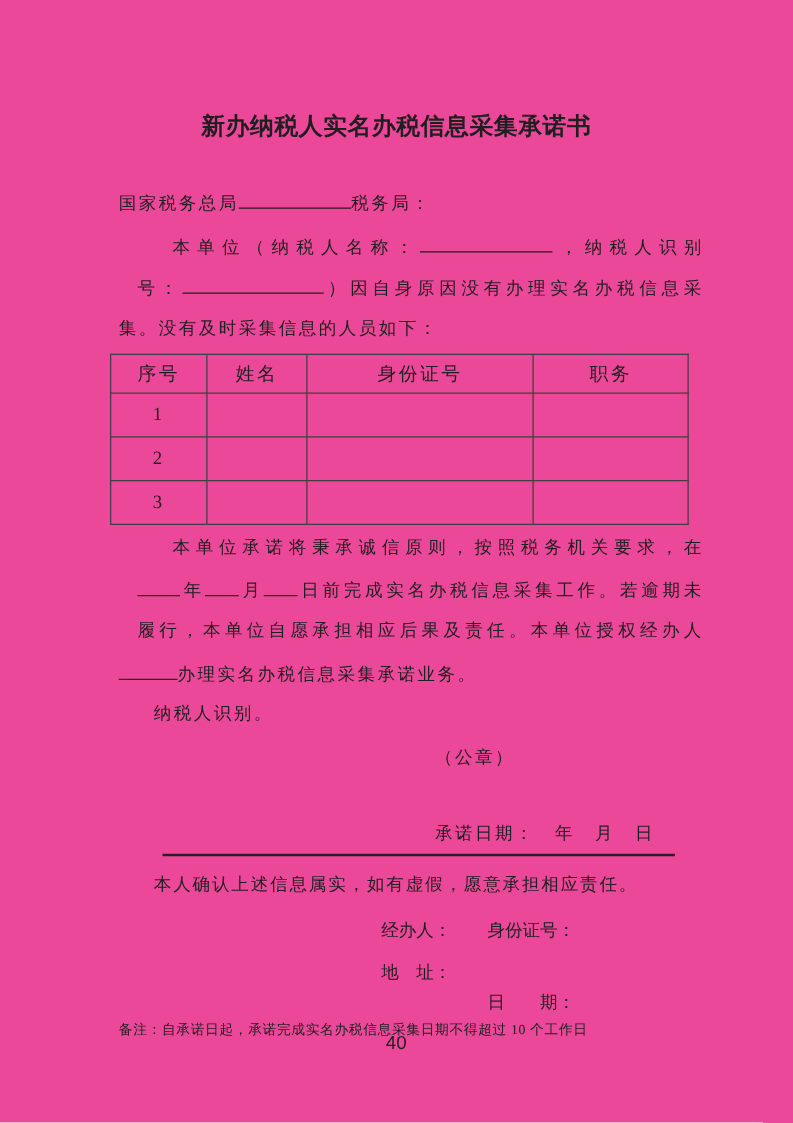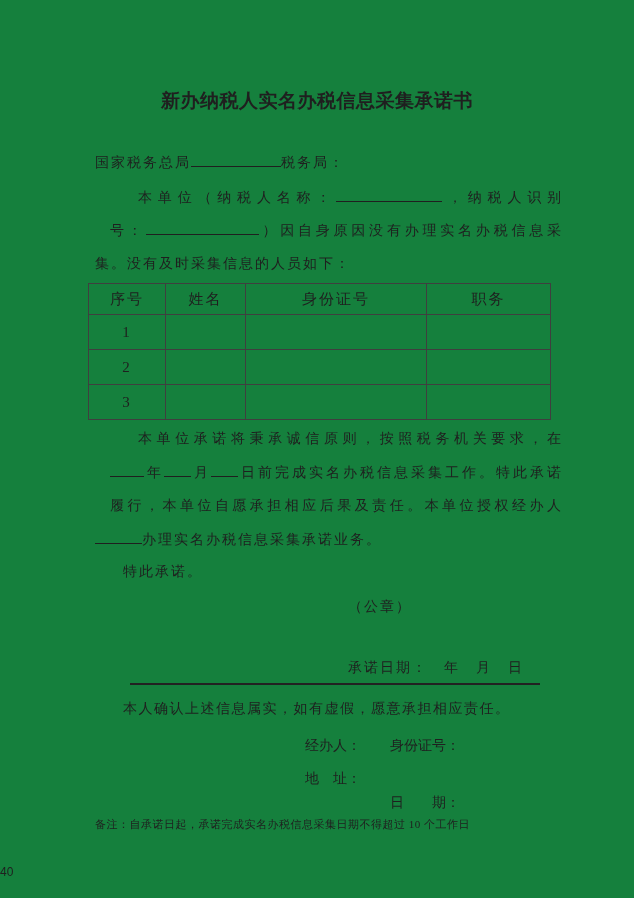--- a/index.html
+++ b/index.html
@@ -1,20 +1,20 @@
 <!DOCTYPE html>
 <html><head>
 <meta charset="utf-8">
 <style>
   html, body { margin: 0; padding: 0; background: #ffffff; }
   .page {
     position: relative;
     width: 634px;
     height: 898px;
-    background: #15803d;
+    background: #ec4899;
     color: #1f1f1f;
     font-family: "Liberation Serif", serif;
     overflow: hidden;
   }
   .tl { position: absolute; font-size: 14px; line-height: 20px; white-space: nowrap; }
   .just {
     left: 95px; width: 451px;
     text-align: justify; text-align-last: justify;
     white-space: normal;
     margin-left: 15px;
@@ -36,21 +36,21 @@
     border: 1px solid #3f3f3f;
     font-size: 15px; font-weight: normal;
     text-align: center; vertical-align: middle;
     letter-spacing: 2px; padding: 0;
   }
   .hrow { height: 31px; margin-left: 21px; }
   .drow { height: 35px; }
   .c1 { width: 76px; } .c2 { width: 79px; } .c3 { width: 180px; } .c4 { width: 123px; }
   .sep { position: absolute; left: 130px; top: 683px; width: 410px; height: 2px; background: #222; }
   .small { font-size: 11px; letter-spacing: 0.5px; }
-  .pnum { position: absolute; left: 0; top: 826px; width: 634px; font-size: 12px; font-family: "Liberation Sans", sans-serif; margin-top: 39px; }
+  .pnum { position: absolute; left: 0; top: 826px; width: 634px; text-align: center; font-size: 15px; font-family: "Liberation Sans", sans-serif; }
 </style>
 </head>
 <body>
 
 <div class="page">
 
   <div class="title">新办纳税人实名办税信息采集承诺书</div>
 
   <div class="tl sp2" style="left:95px; top:152px;"><span>国家税务总局</span><span class="blank" style="width:90px;"></span><span>税务局：</span></div>
 
@@ -84,27 +84,27 @@
       <td>3</td>
       <td></td>
       <td></td>
       <td></td>
     </tr>
   </tbody>
     </table>
 
   <div class="tl just" style="top:429px; text-indent:28px;">本单位承诺将秉承诚信原则，按照税务机关要求，在</div>
 
-  <div class="tl just" style="top:462px;"><span class="blank" style="width:34px;"></span><span>年</span><span class="blank" style="width:27px;"></span><span>月</span><span class="blank" style="width:27px;"></span><span>日前完成实名办税信息采集工作。特此承诺</span></div>
+  <div class="tl just" style="top:462px;"><span class="blank" style="width:34px;"></span><span>年</span><span class="blank" style="width:27px;"></span><span>月</span><span class="blank" style="width:27px;"></span><span>日前完成实名办税信息采集工作。若逾期未</span></div>
 
   <div class="tl sp2" style="left:95px; top:529px;"><span class="blank" style="width:47px;"></span><span>办理实名办税信息采集承诺业务。</span></div>
 
   <div class="tl just" style="top:496px;">履行，本单位自愿承担相应后果及责任。本单位授权经办人</div>
 
-  <div class="tl sp2" style="left:123px; top:562px;">特此承诺。</div>
+  <div class="tl sp2" style="left:123px; top:562px;">纳税人识别。</div>
 
   <div class="tl sp2" style="left:348px; top:597px;">（公章）</div>
 
   <div class="tl sp2" style="left:348px; top:658px;">承诺日期：　年　月　日</div>
 
   <div class="sep"></div>
 
   <div class="tl sp15" style="left:123px; top:699px;">本人确认上述信息属实，如有虚假，愿意承担相应责任。</div>
 
   <div class="tl" style="left:305px; top:736px;">经办人：</div>

